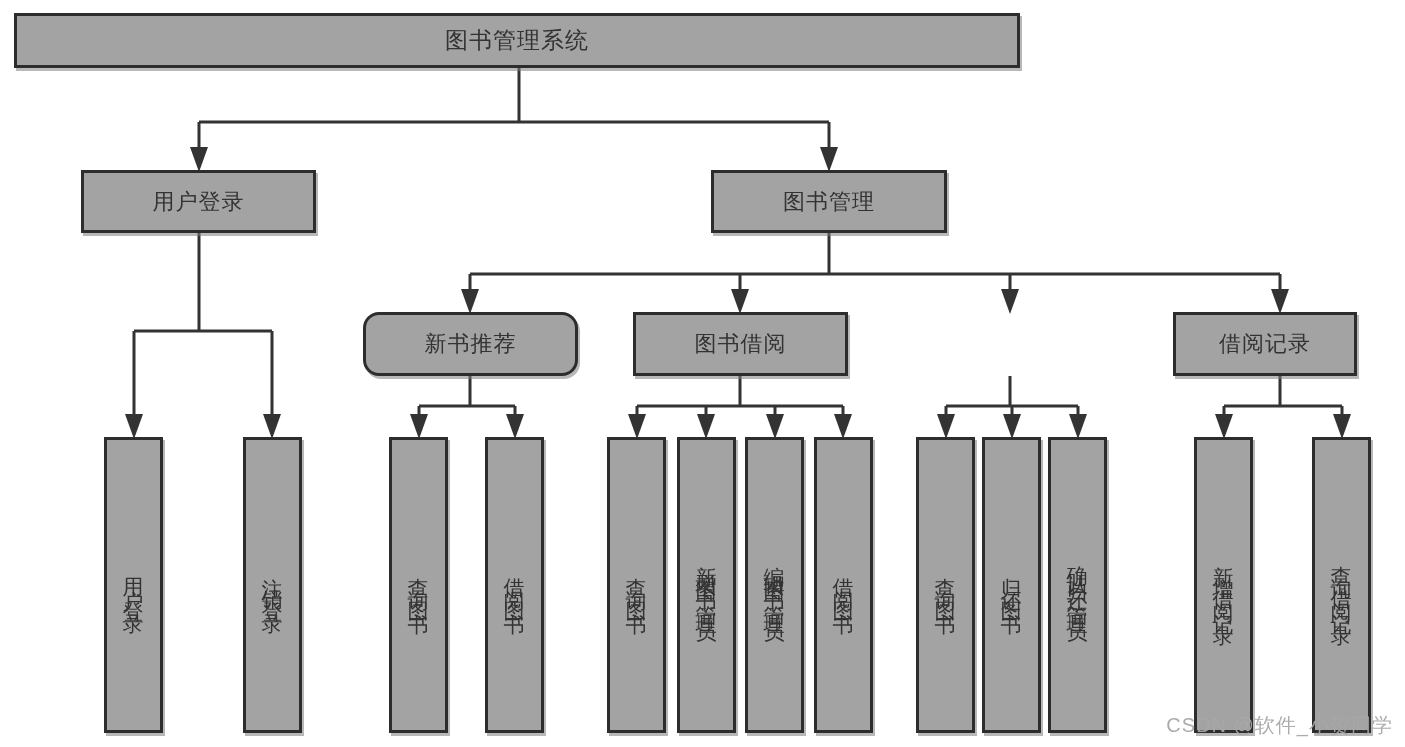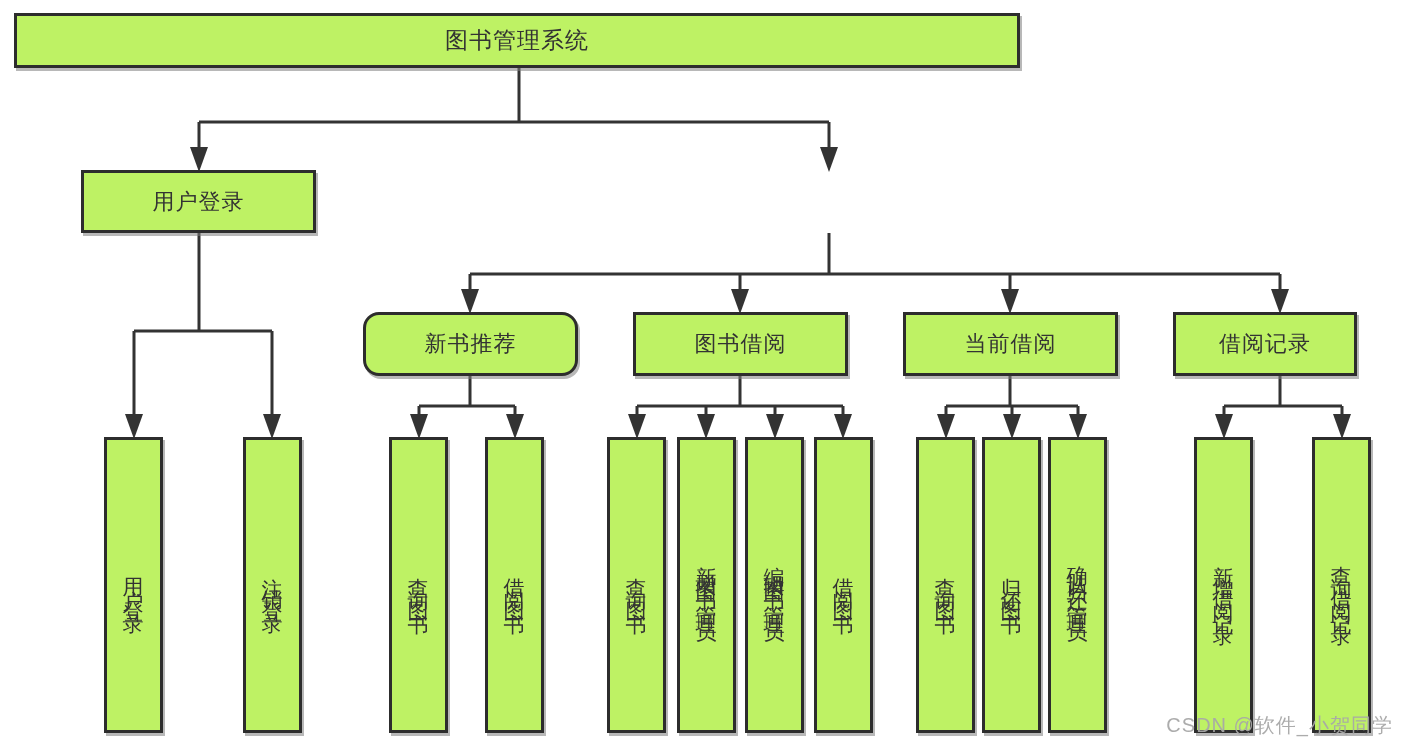--- a/index.html
+++ b/index.html
@@ -6,21 +6,21 @@
   #canvas{
     position:relative;
     width:1405px;height:747px;
     background:#ffffff;
     font-family:"Liberation Sans","DejaVu Sans",sans-serif;
     overflow:hidden;
   }
   svg.wires{position:absolute;left:0;top:0;pointer-events:none;}
   .box{
     position:absolute;
-    background:#bef264;
+    background:#a3a3a3;
     border:3px solid #2d2d2d;
     box-shadow:2px 3px 0 rgba(125,125,125,0.55);
     display:flex;align-items:center;justify-content:center;
     box-sizing:border-box;
     color:#333333;
   }
   .hlabel{font-size:22px;letter-spacing:1px;white-space:nowrap;}
   .root-box{left:14px;top:13px;width:1006px;height:55px;}
   .root-box .hlabel{font-size:23px;}
   .l2-box{top:170px;height:63px;}
@@ -82,29 +82,29 @@
     </g>
   </svg>
 
   <div class="box root-box">
     <span class="hlabel">图书管理系统</span>
   </div>
 
   <div class="box l2-box" style="left:81px;width:235px;">
     <span class="hlabel">用户登录</span>
   </div>
+  <div class="box l2-box" style="left:711px;width:236px;">
+    <span class="hlabel">图书管理</span>
+  </div>
 
   <div class="box l3-box" style="left:363px;border-radius:16px;">
     <span class="hlabel">新书推荐</span>
   </div>
   <div class="box l3-box" style="left:633px;">
     <span class="hlabel">图书借阅</span>
-  </div>
-  <div class="box l3-box" style="left:903px;">
-    <span class="hlabel">当前借阅</span>
   </div>
   <div class="box l3-box" style="left:1173px;width:184px;">
     <span class="hlabel">借阅记录</span>
   </div>
 
   <div class="box leaf" style="left:104px;">
     <span class="vtext">用户登录</span>
   </div>
   <div class="box leaf" style="left:243px;">
     <span class="vtext">注销登录</span>

